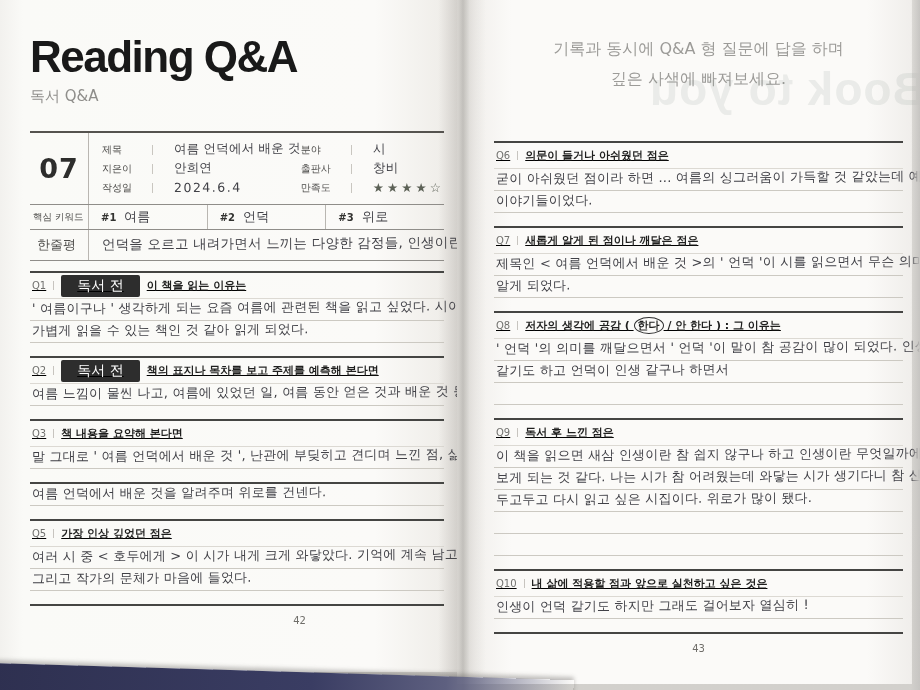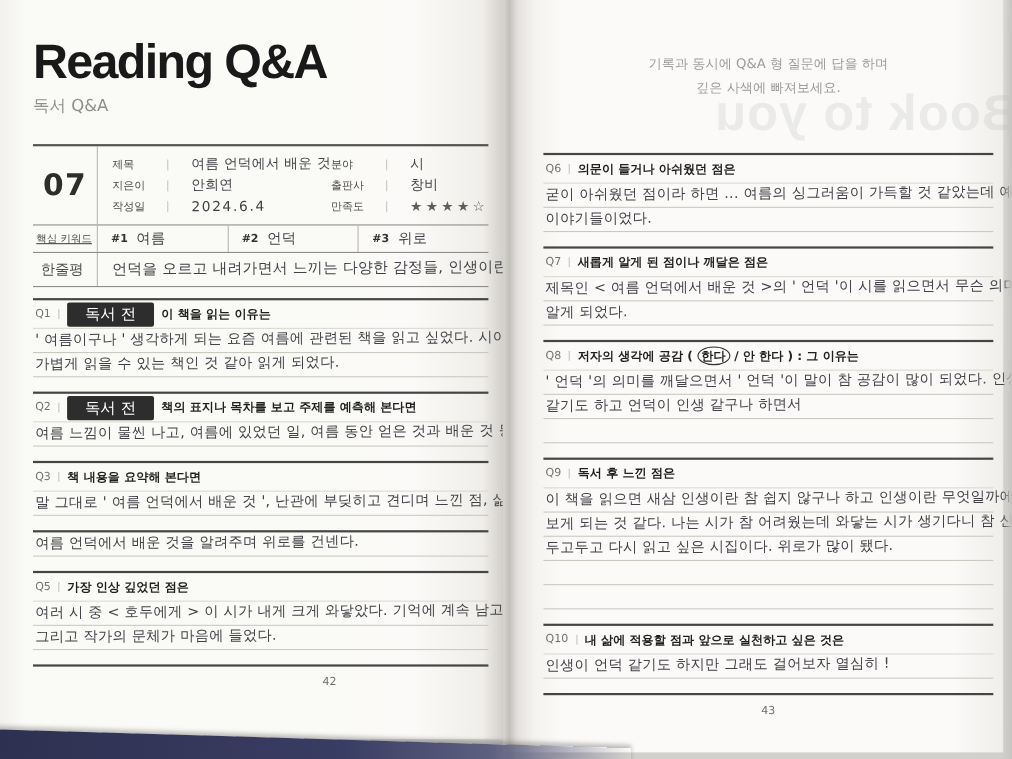--- a/index.html
+++ b/index.html
@@ -43,50 +43,50 @@
   .fields { flex:1; display:flex; padding:7px 0 7px 13px; }
   .fcol { display:flex; flex-direction:column; justify-content:space-between; }
   .fcol-l { flex:0 0 55%; } .fcol-r { flex:1; }
   .field { display:flex; align-items:center; height:19px;gap:12px; }
   .field .lbl { font-size:10px; color:#4c4b49; width:38px; flex:none; }
   .vsep { width:1px; height:10px; background:#c9c6c0; margin:0 9px 0 0; flex:none; }
   .field .val { font-size:12.5px; }
   .stars { font-size:11.5px; color:#5c6156; letter-spacing:3px; }
   .kw-row { display:flex; align-items:stretch; border-top:1px solid #8f8d89; height:25px; }
   .kw-label { flex:0 0 59px; display:flex; align-items:center; font-size:9.5px; color:#4c4b49;
-    border-right:1px solid #b9b6b1; padding-left:3px;text-decoration:underline; }
+    border-right:1px solid #b9b6b1; padding-left:3px; }
   .kw-cell { flex:1; display:flex; align-items:center; gap:8px; padding-left:12px; border-right:1px solid #b9b6b1; }
   .kw-cell:last-child { border-right:none; }
   .kw-tag { font-size:10px; font-weight:700; color:#323230; }
   .ol-row { display:flex; align-items:stretch; border-top:1px solid #8f8d89; height:31px; }
   .ol-label { flex:0 0 59px; display:flex; align-items:center; font-size:13px; color:#4c4b49;
     border-right:1px solid #b9b6b1; padding-left:7px; }
   .ol-val { display:flex; align-items:center; padding-left:13px; }
   
   .hand { font-size:13px; color:#414147; letter-spacing:.2px; white-space:nowrap;
     transform:rotate(-.35deg); transform-origin:left bottom; display:inline-block; }
   
-  .q-list { margin-top:10px; }
+  .q-list { margin-top:10px;text-decoration:underline; }
   .q-list-end { border-top:2px solid #454543; }
   .q-block { border-top:2px solid #454543; }
   .q-head { display:flex; align-items:center; gap:7px; height:26px; padding-left:2px;
     border-bottom:1px solid #dcd9d3; }
   .q-id { font-size:10px; color:#71716e; flex:none; }
   .q-div { width:1px; height:9px; background:#c7c4bf; flex:none; }
   .q-badge { background:#2d2d2d; color:#fff; font-size:14px; padding:2px 16px; border-radius:2px; flex:none; }
   .q-text { font-size:11px; font-weight:700; color:#1f1f1e; white-space:nowrap; }
   .circled { border:1.5px solid #2d2d2d; border-radius:50%; padding:0 3px; display:inline-block; }
   .a-line { height:22px; position:relative; border-bottom:1px solid #ccc9c2; }
   .a-line .hand { position:absolute; left:2px; bottom:2px; }
   .q-foot { height:13px; }
   .page-num { margin-top:9px; text-align:center; font-size:10px; color:#6f6d69; }
   .page-num-left { padding-left:125px; }
   
   .rp-inner { position:relative; padding:0 9px 0 37px; height:100%; }
-  .rp-header { margin-top:47px; text-align:center; font-size:12px; color:#9c9b98; line-height:1.85; }
+  .rp-header { margin-top:34px; text-align:center; font-size:16px; color:#9c9b98; line-height:1.85; }
   .rp-qlist { margin-top:48px; }
   .watermark { position:absolute; right:-14px; top:28px; z-index:0;
     font-family:"Liberation Sans",sans-serif; font-size:46px; font-weight:700; letter-spacing:1px;
     color:rgba(125,140,132,.13); transform:scaleX(-1); white-space:nowrap; pointer-events:none; }
 </style>
 </head>
 <body>
 
 <div class="photo">
 

